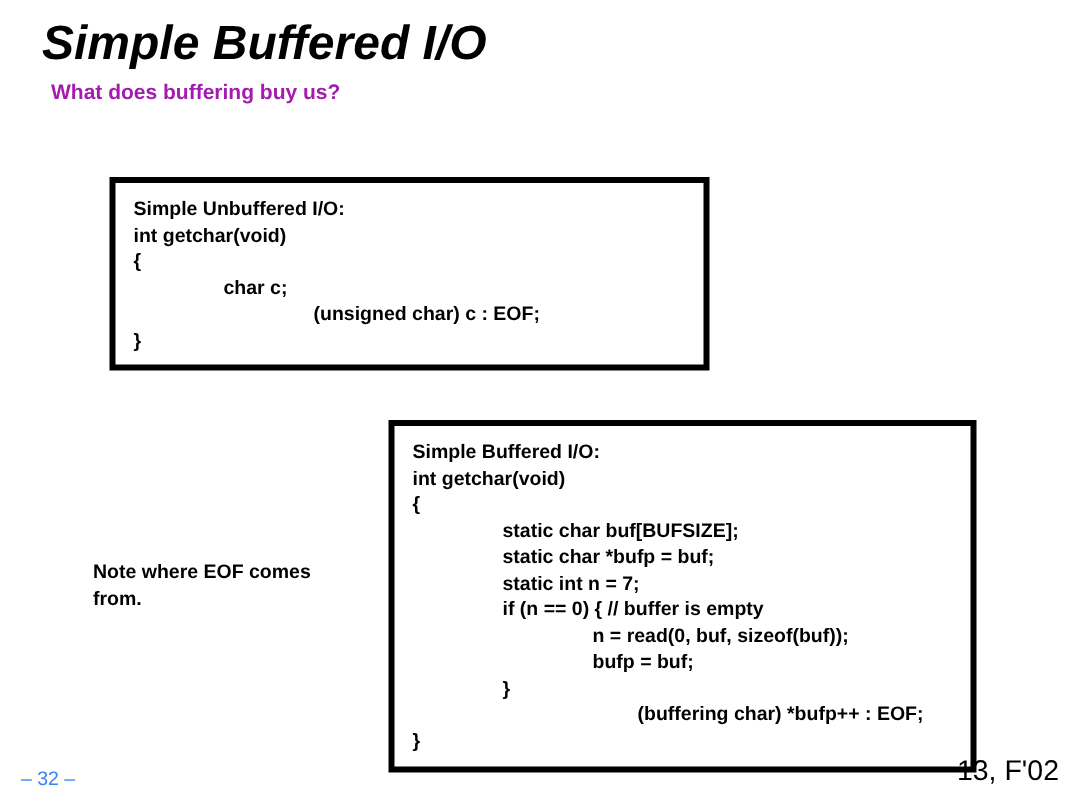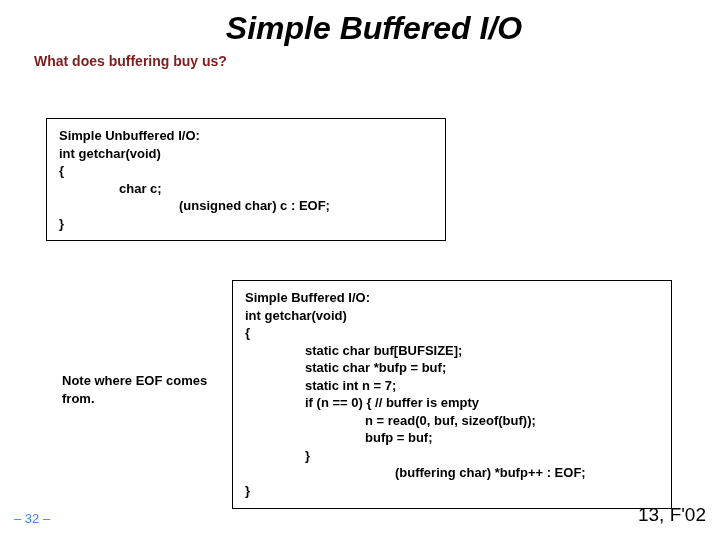--- a/index.html
+++ b/index.html
@@ -11,47 +11,47 @@
     font-family: Arial, Helvetica, sans-serif;
     color: #000;
     position: relative;
     overflow: hidden;
   }
   .title {
     font-size: 32px;
     font-weight: bold;
     font-style: italic;
     margin: 10px 0 6px 28px;
-    text-align: center;
   }
   .subtitle {
-    color: #7f1d1d;
+    color: #a21caf;
     font-size: 14px;
     font-weight: bold;
     margin: 0 0 12px 34px;
   }
   .codebox {
-    border: 1px solid #000000;
+    border: 4px solid #000000;
     background: #fff;
     padding: 8px 12px;
     font-size: 13px;
     font-weight: bold;
     line-height: 1.35;
+    margin-left: 27px;
   }
   .box1 {
     position: absolute;
     left: 46px;
     top: 118px;
     width: 400px;
   }
   .box2 {
     position: absolute;
     left: 232px;
     top: 280px;
-    width: 440px;
+    width: 392px;
   }
   .note {
     position: absolute;
     left: 62px;
     top: 372px;
     width: 150px;
     font-size: 13px;
     font-weight: bold;
     line-height: 1.35;
   }

